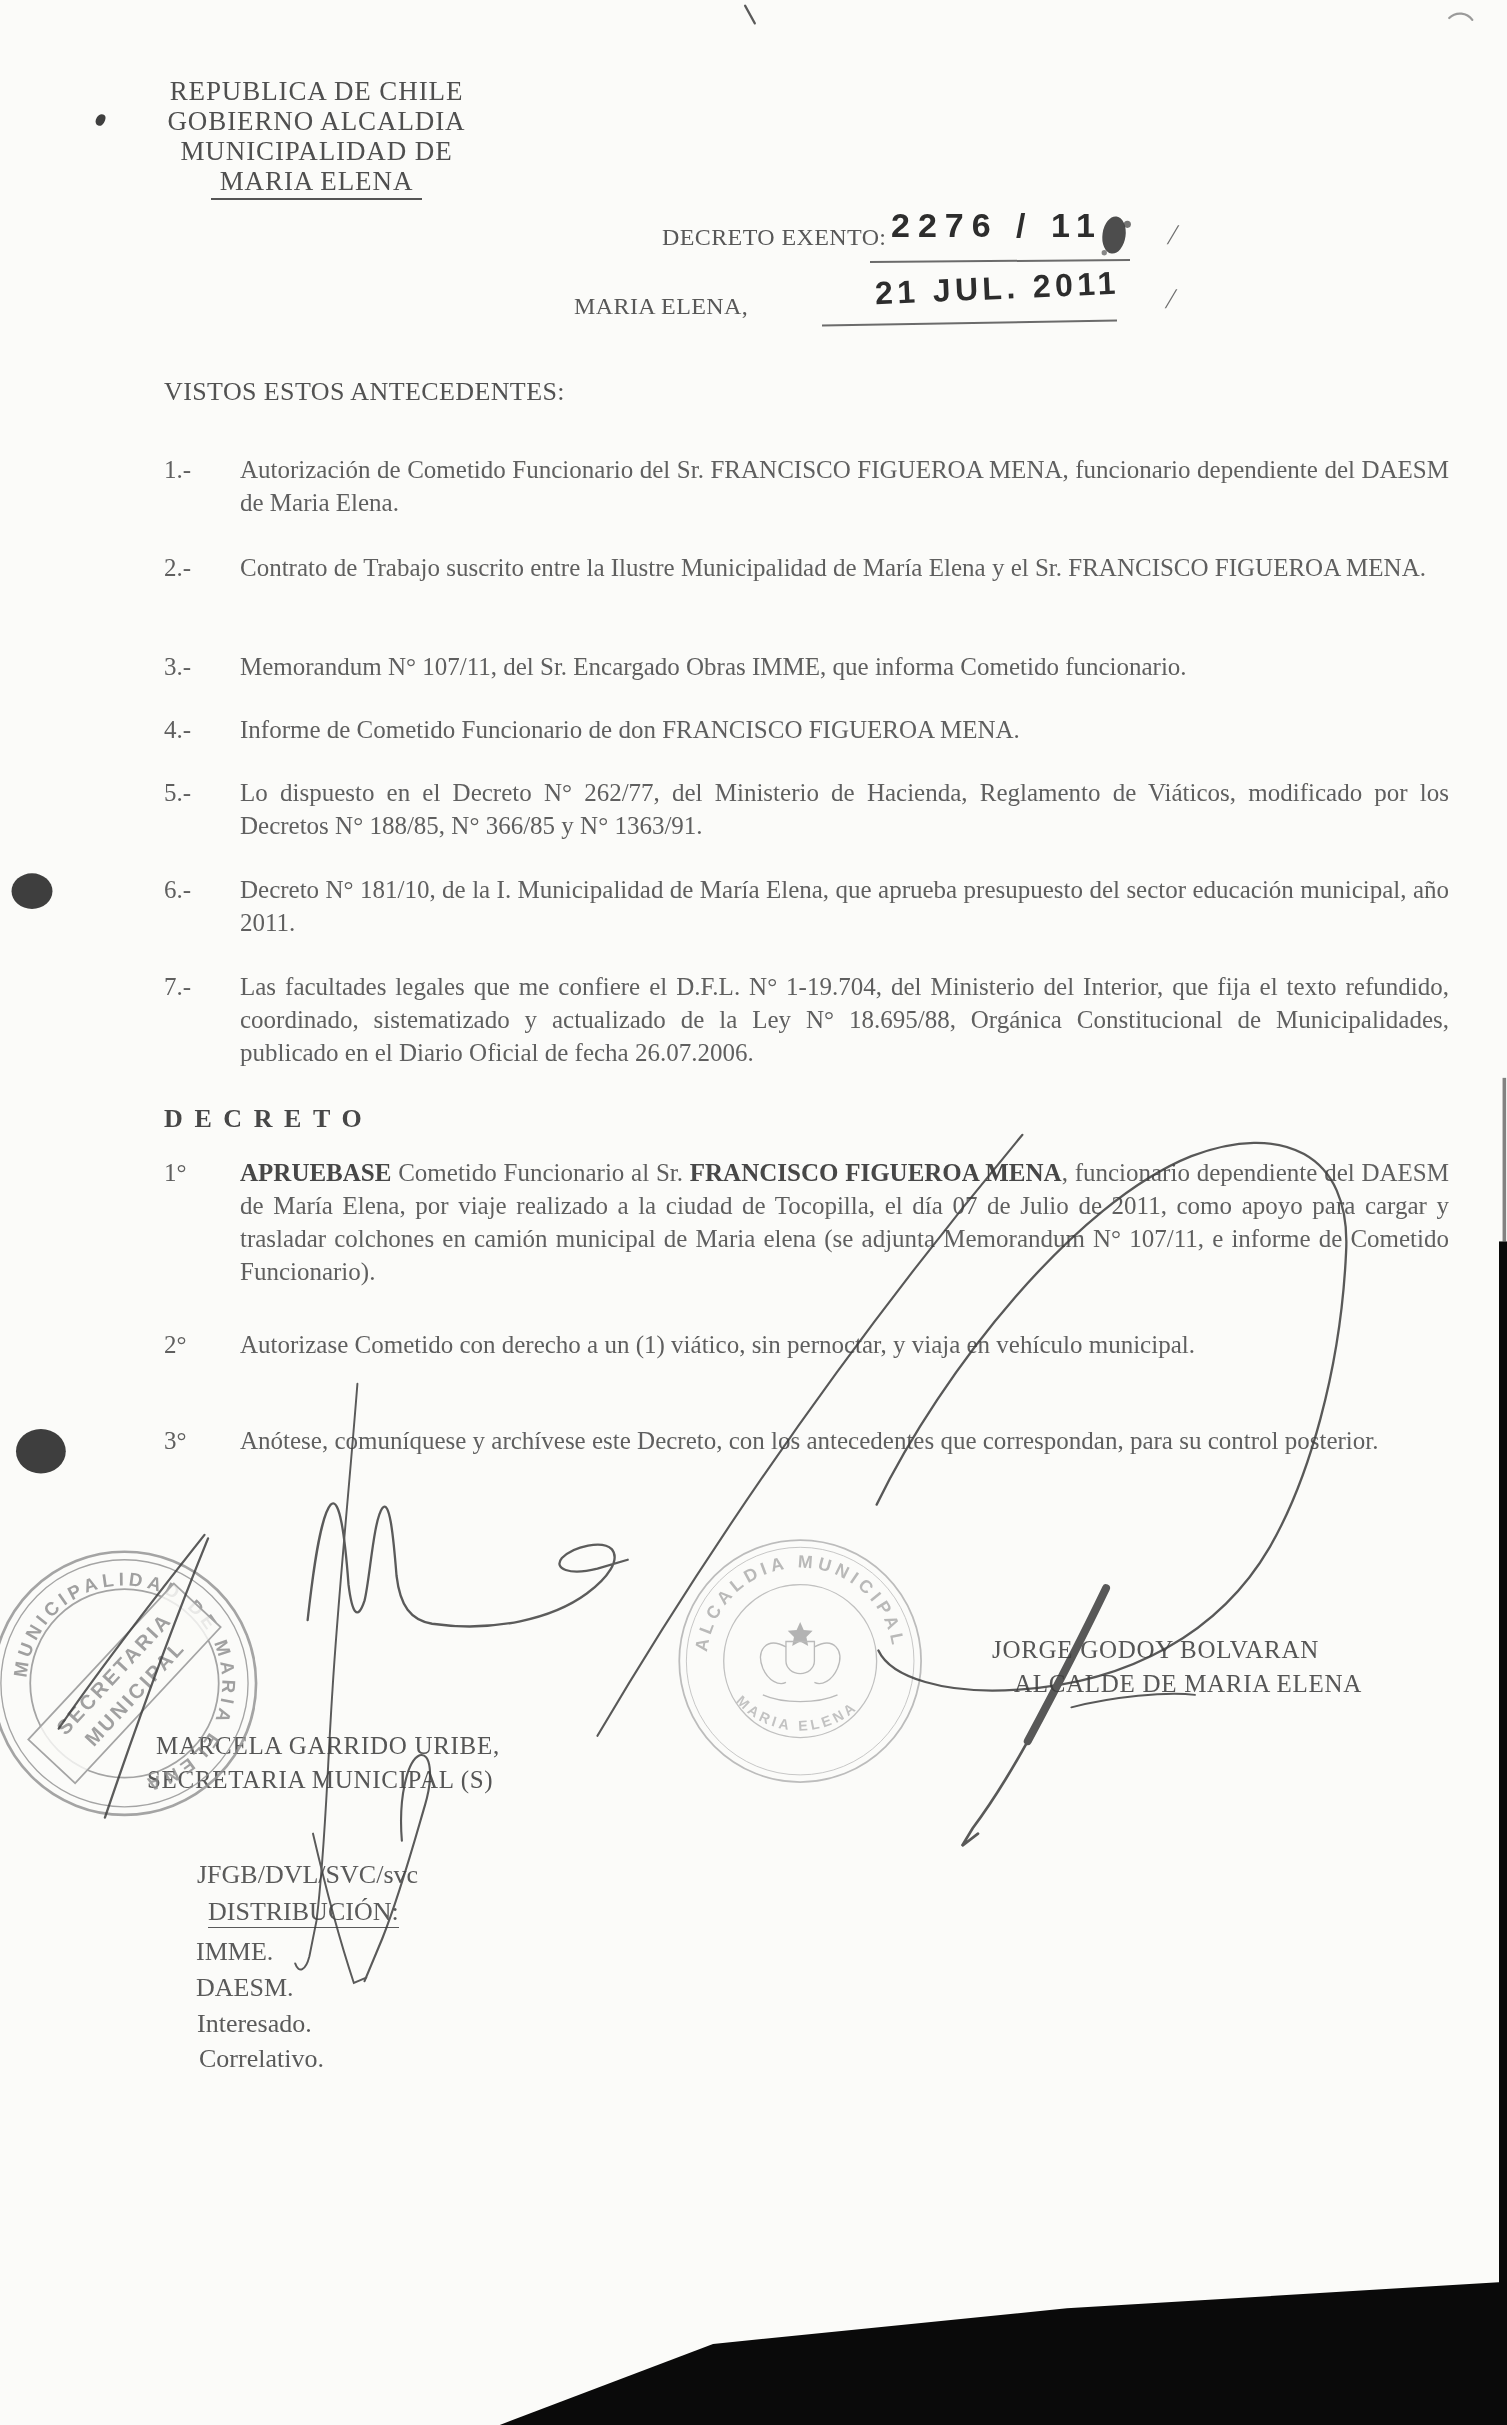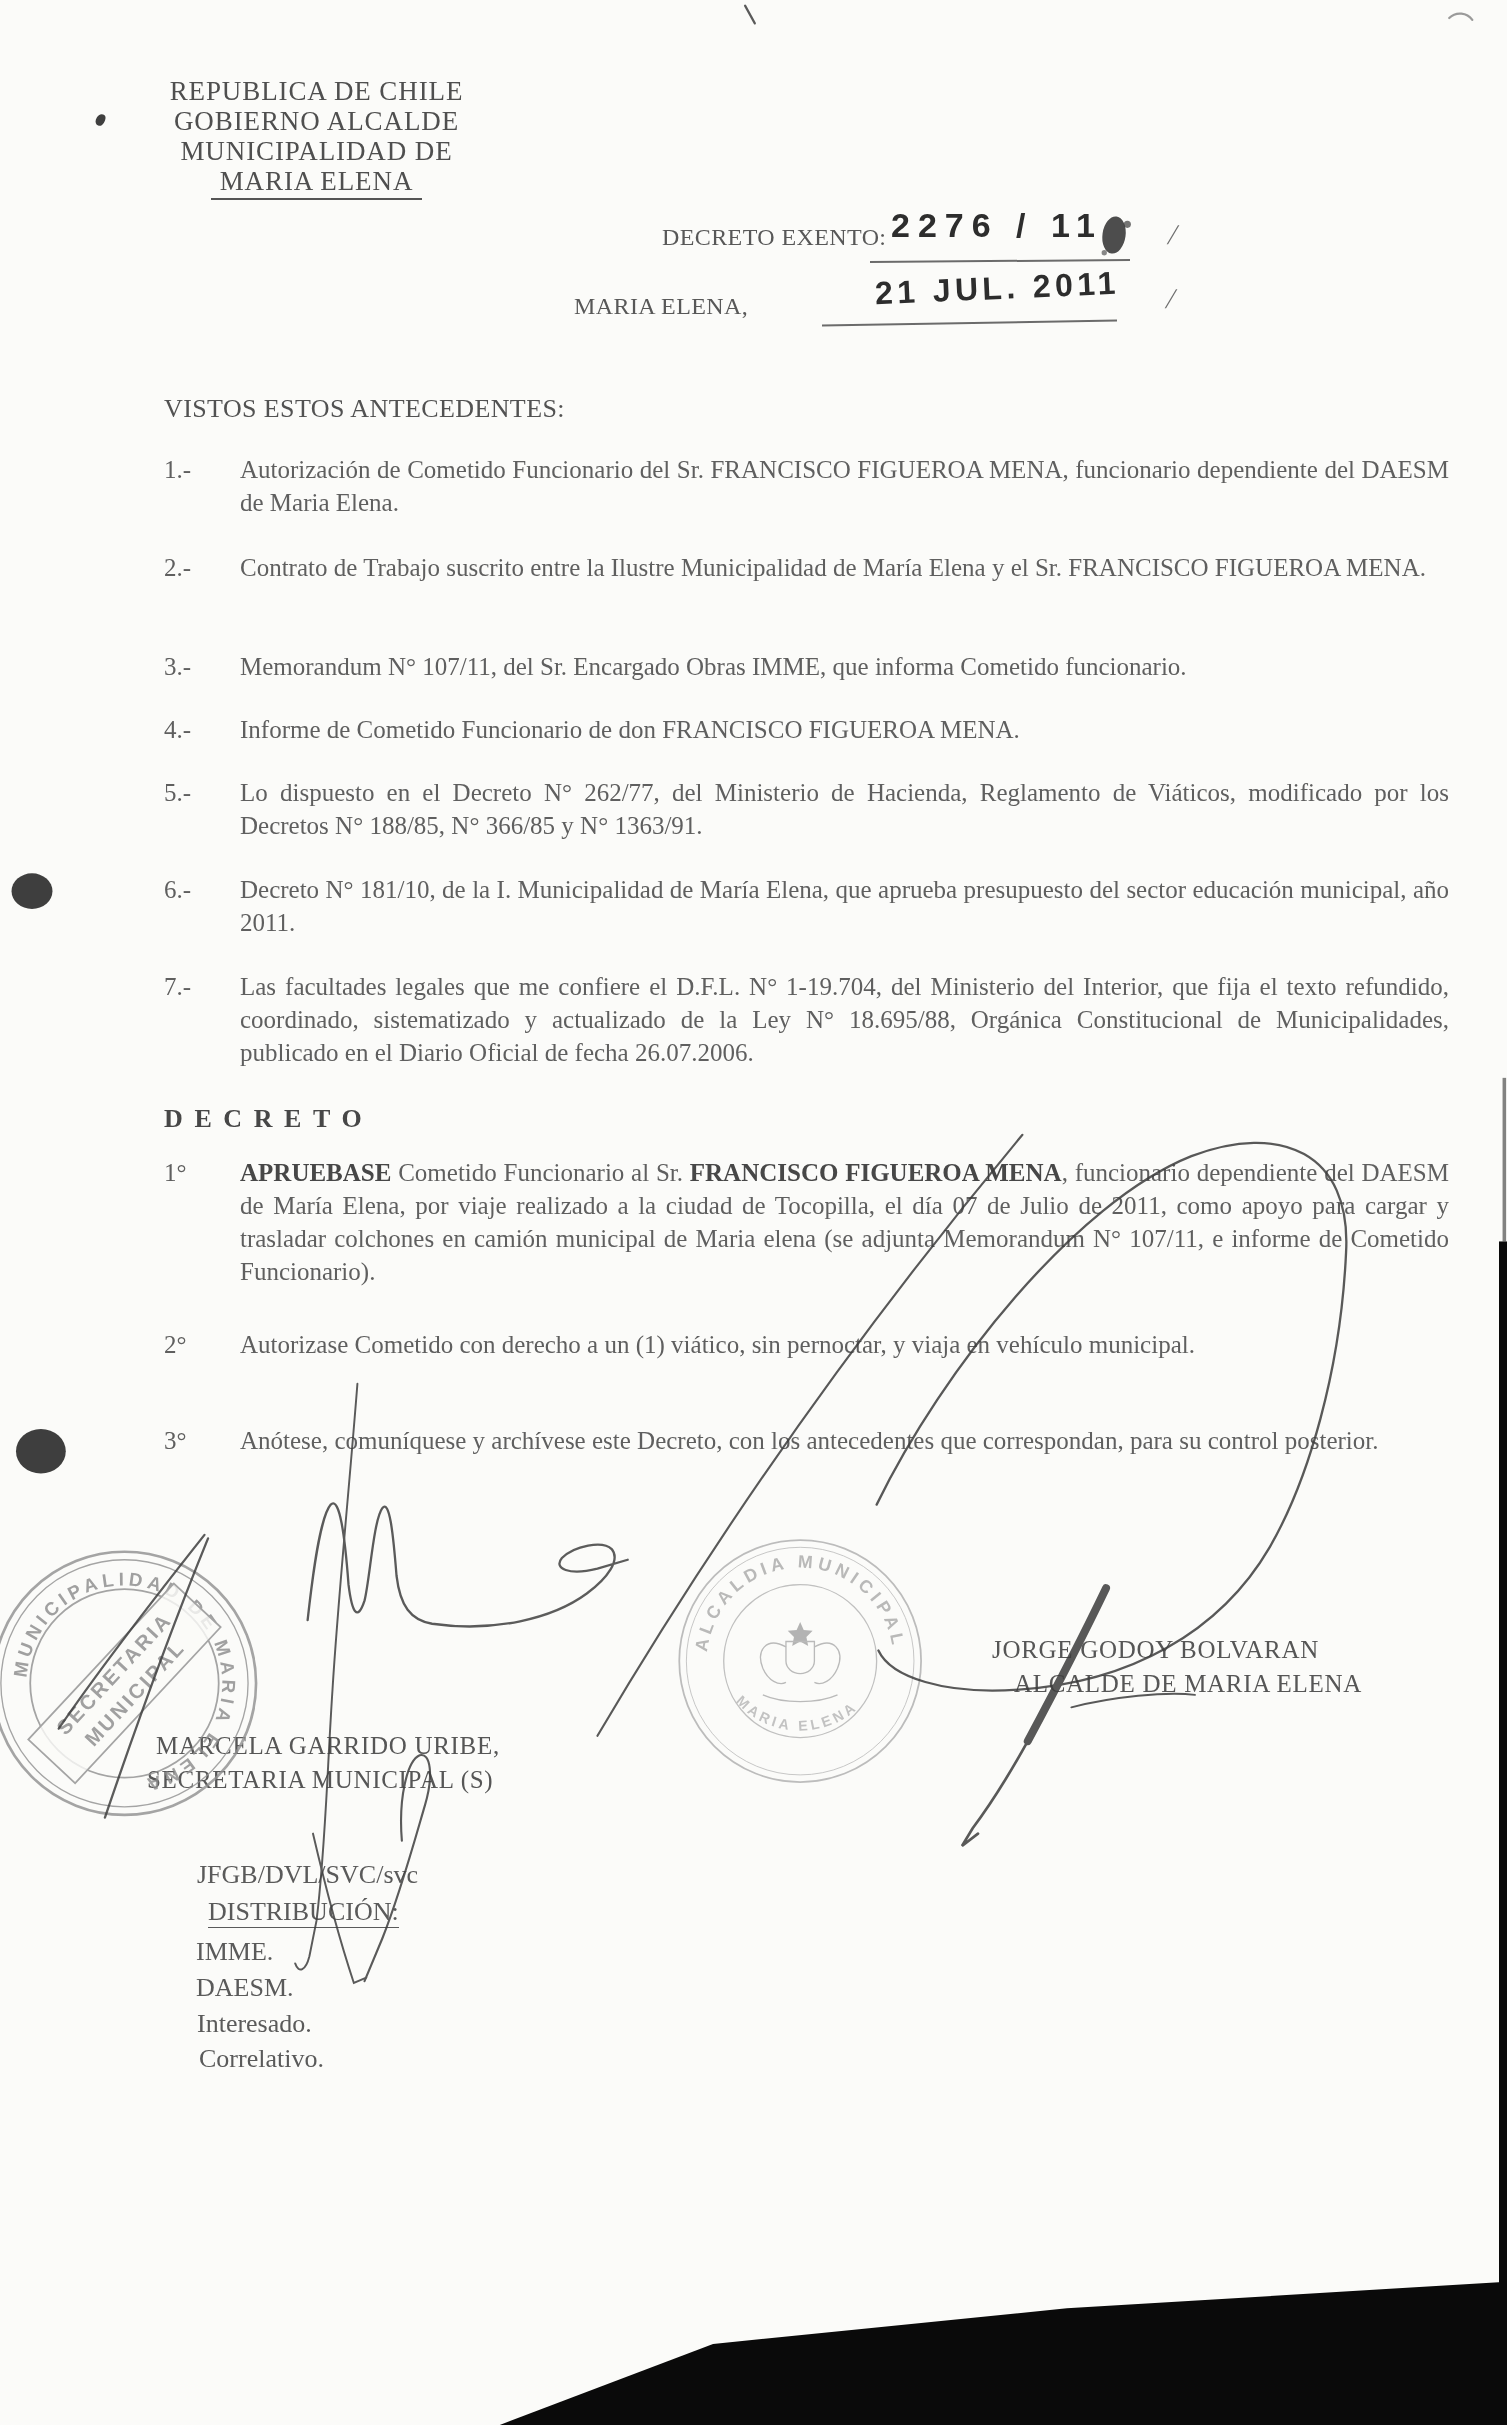--- a/index.html
+++ b/index.html
@@ -37,37 +37,37 @@
   
   .overlay{left:0;top:0;pointer-events:none;}
 </style>
 </head>
 <body>
 
 <div class="page">
 
   <div class="abs header">
     <div>REPUBLICA DE CHILE</div>
-    <div>GOBIERNO  ALCALDE</div>
+    <div>GOBIERNO  ALCALDIA</div>
     <div>MUNICIPALIDAD DE</div>
     <div><span class="uline">MARIA ELENA</span></div>
   </div>
   <div class="abs ink-dot"></div>
 
   <div class="abs fld-label" style="left:662px;top:224px;">DECRETO EXENTO:</div>
   <div class="abs stamp num-stamp">2276 / 11</div>
   <div class="abs u1"></div>
   <div class="abs slash" style="left:1169px;top:219px;">/</div>
 
   <div class="abs fld-label" style="left:574px;top:293px;">MARIA ELENA,</div>
   <div class="abs stamp date-stamp">21 JUL. 2011</div>
   <div class="abs u2"></div>
   <div class="abs slash" style="left:1167px;top:283px;">/</div>
 
-  <div class="abs sec-title" style="left:164px;top:394px;text-align:right;">VISTOS ESTOS ANTECEDENTES:</div>
+  <div class="abs sec-title" style="left:164px;top:377px;text-align:right;">VISTOS ESTOS ANTECEDENTES:</div>
 
   <div class="abs item" style="left:164px;top:453px;">
     <span class="num">1.-</span>
     <div class="txt">Autorización de Cometido Funcionario del Sr. FRANCISCO FIGUEROA MENA, funcionario dependiente del DAESM de Maria Elena.</div>
   </div>
   <div class="abs item" style="left:164px;top:551px;">
     <span class="num">2.-</span>
     <div class="txt">Contrato de Trabajo suscrito entre la Ilustre Municipalidad de María Elena y el Sr. FRANCISCO FIGUEROA MENA.</div>
   </div>
   <div class="abs item" style="left:164px;top:650px;">

